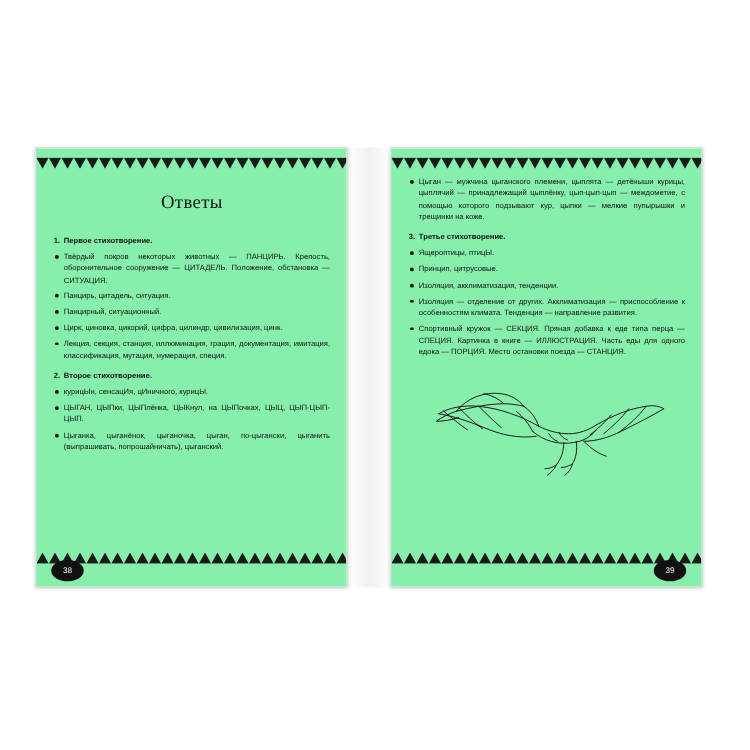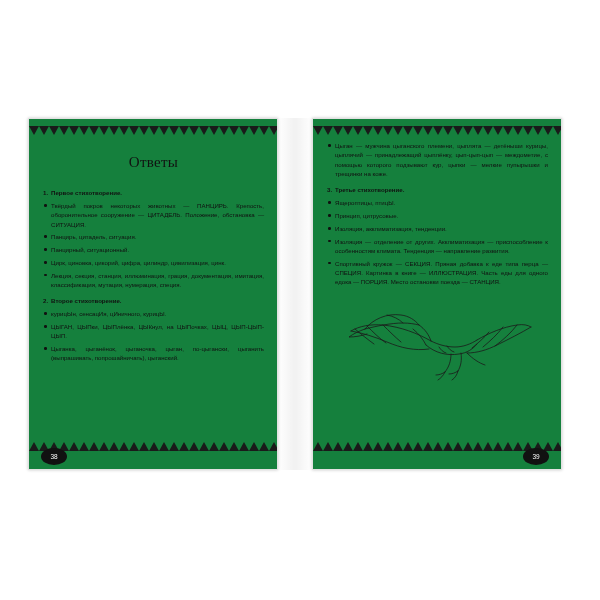--- a/index.html
+++ b/index.html
@@ -19,21 +19,21 @@
     top: 0;
     width: 600px;
     height: 600px;
     background: #ffffff;
   }
   .sheet {
     position: absolute;
     top: 118px;
     width: 250px;
     height: 352px;
-    background: #15803d;
+    background: #86efac;
     box-shadow: 0 0 3px rgba(0,0,0,0.22);
     border: 1px solid #e2e2e2;
     box-sizing: border-box;
     overflow: hidden;
   }
   .sheet.left { left: 28px; }
   .sheet.right { left: 312px; }
 
   .zigzag {
     position: absolute;

